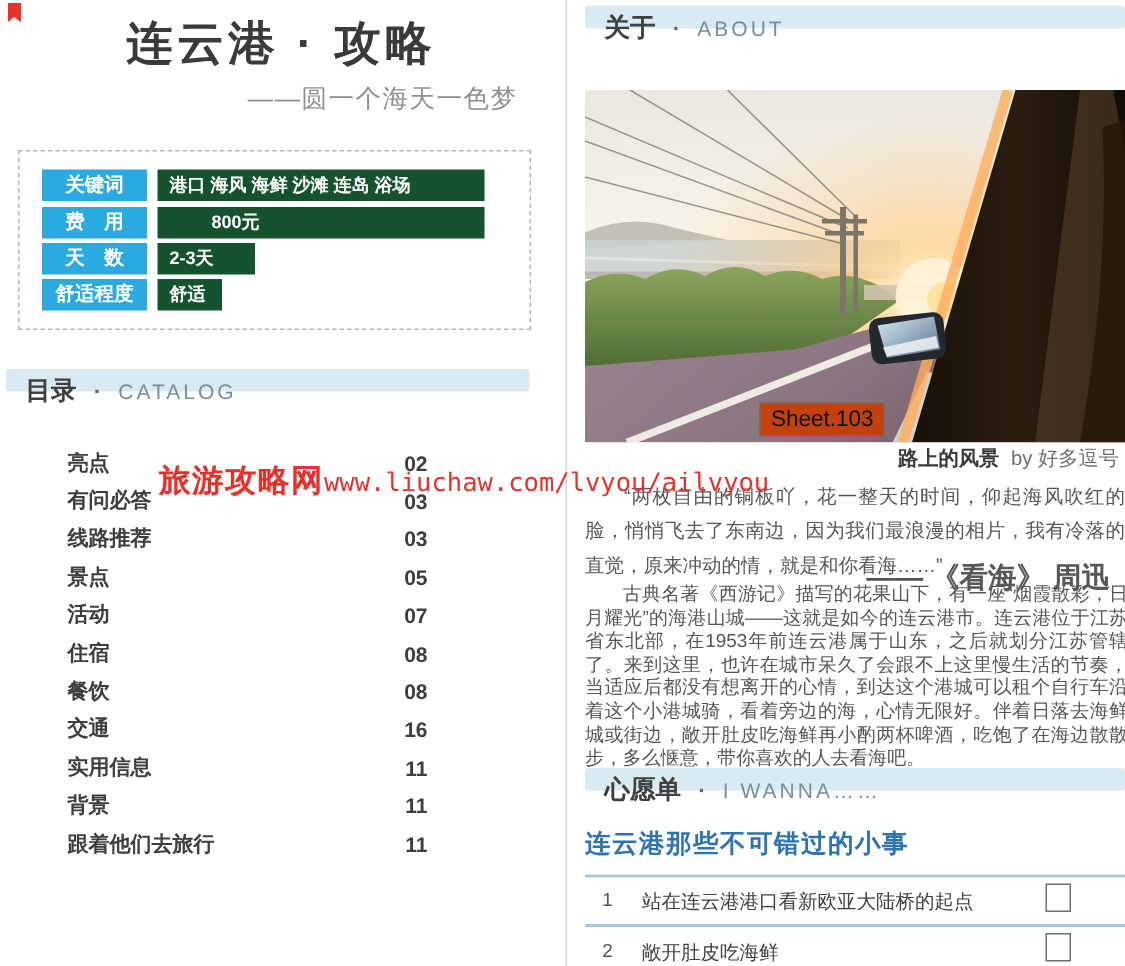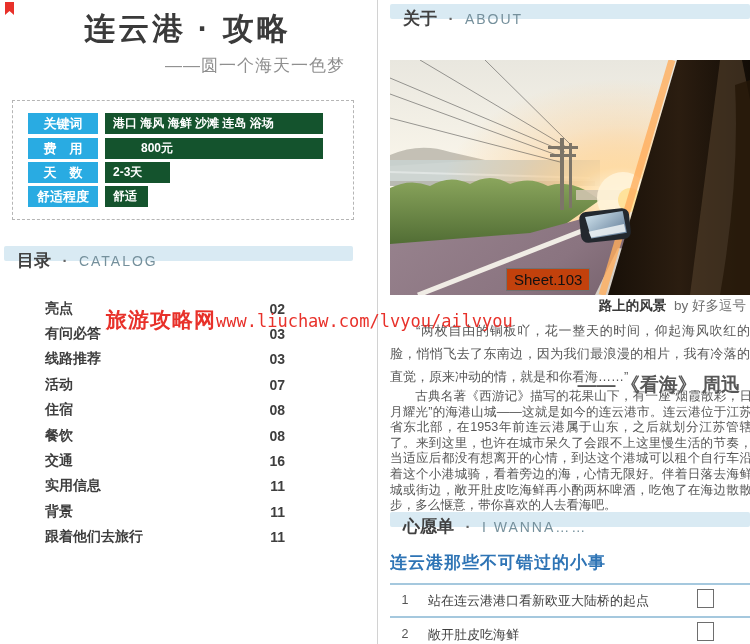--- a/index.html
+++ b/index.html
@@ -15,21 +15,21 @@
   .bookmark{left:5px;top:2px;width:9px;height:13px;background:#e8312a;
     clip-path:polygon(0 0,100% 0,100% 100%,50% 70%,0 100%);}
   .doc-title{left:0;top:8px;width:375px;text-align:center;
     font-size:31px;font-weight:bold;letter-spacing:3px;color:#3a3a3a;}
   .doc-subtitle{left:0;top:54px;width:345px;text-align:right;
     font-size:17px;color:#8f8f8f;letter-spacing:1px;}
 
   .info-box{left:12px;top:100px;width:340px;height:118px;
     border:1px dashed #b5b5b5;background:#fff;}
   .info-row-label{width:70px;height:21px;background:#29abe2;color:#fff;
-    font-size:13px;font-weight:bold;text-align:center;line-height:21px;}
+    font-size:13px;font-weight:bold;text-align:center;line-height:21px;font-family:Liberation Mono, monospace;}
   .info-row-value{height:21px;background:#14532d;color:#fff;
     font-size:12px;font-weight:bold;line-height:21px;padding-left:8px;
     box-sizing:border-box;white-space:nowrap;overflow:hidden;}
 
   .sec-bar{height:15px;background:#d9eaf3;border-radius:2px;
     line-height:29px;padding-left:13px;box-sizing:border-box;white-space:nowrap;}
   .sec-zh{font-size:17px;font-weight:bold;color:#404040;}
   .sec-sep{font-size:15px;color:#666;margin:0 7px;font-weight:bold;}
   .sec-en{font-size:14px;color:#75909c;letter-spacing:2px;}
   .catalog-bar{left:4px;top:246px;width:349px;}
@@ -107,20 +107,24 @@
       <span class="catalog-label">亮点</span>
       <span class="catalog-page">02</span>
     </li>
   <li>
       <span class="catalog-label">有问必答</span>
       <span class="catalog-page">03</span>
     </li>
   <li>
       <span class="catalog-label">线路推荐</span>
       <span class="catalog-page">03</span>
+    </li>
+  <li>
+      <span class="catalog-label">景点</span>
+      <span class="catalog-page">05</span>
     </li>
   <li>
       <span class="catalog-label">活动</span>
       <span class="catalog-page">07</span>
     </li>
   <li>
       <span class="catalog-label">住宿</span>
       <span class="catalog-page">08</span>
     </li>
   <li>

